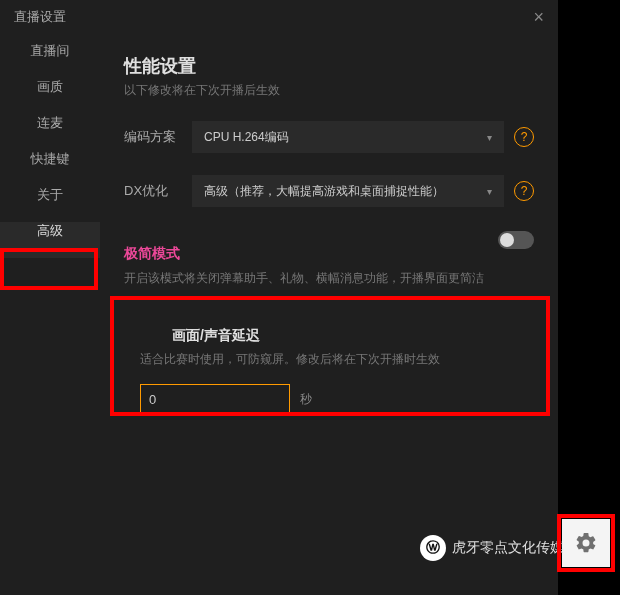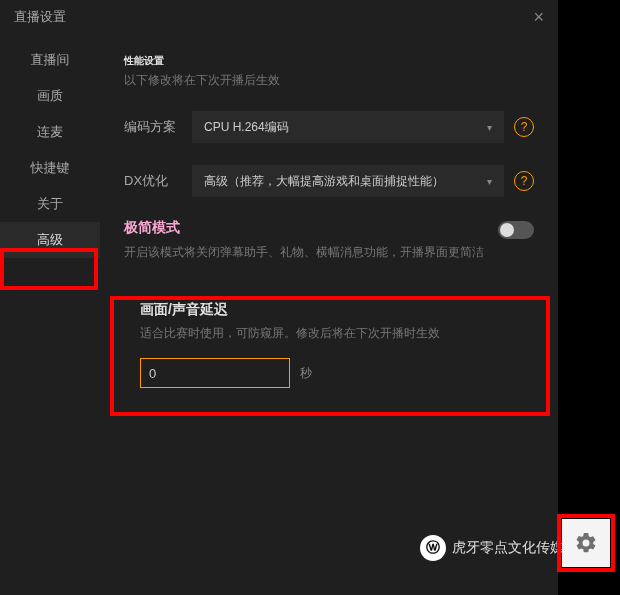--- a/index.html
+++ b/index.html
@@ -27,31 +27,31 @@
   .close { font-size: 18px; color: #888; cursor: pointer; }
   .body { display: flex; height: calc(100% - 34px); }
   .sidebar {
     width: 100px;
     display: flex; flex-direction: column;
     padding-top: 8px;
     position: relative;
   }
   .sidebar-item {
     height: 36px;
-    display: flex; align-items: center; justify-content: center;
+    display: flex; align-items: flex-start; justify-content: center;
     color: #aaa;
     cursor: pointer;
     font-size: 13px;
   }
   .sidebar-item.active { background: #2a2a2a; color: #ddd; }
   .content {
     flex: 1;
     padding: 20px 24px 0 24px;
   }
-  .section-title { color: #e0e0e0; font-size: 10px; font-weight: 600; margin-bottom: 4px; }
+  .section-title { color: #e0e0e0; font-size: 18px; font-weight: 600; margin-bottom: 4px; }
   .section-sub { color: #777; font-size: 12px; margin-bottom: 22px; font-family: Liberation Mono, monospace; }
   .form-row {
     display: flex; align-items: center;
     margin-bottom: 22px;
   }
   .form-label { width: 68px; color: #aaa; font-size: 13px; }
   .select {
     flex: 1;
     height: 32px;
     background: #2a2a2a;
@@ -71,21 +71,21 @@
     color: #ff9a00;
     display: flex; align-items: center; justify-content: center;
     font-size: 12px;
     cursor: pointer;
   }
   .mode-row {
     display: flex; align-items: flex-start; justify-content: space-between;
     margin-top: 6px;
   }
   .mode-left { flex: 1; }
-  .mode-title { color: #f9a8d4; font-size: 14px; font-weight: 600; margin-bottom: 6px; }
+  .mode-title { color: #ec4899; font-size: 14px; font-weight: 600; margin-bottom: 6px; margin-top: 16px; }
   .mode-desc { color: #777; font-size: 12px; line-height: 1.5; }
   .toggle {
     width: 36px; height: 18px;
     background: #555;
     border-radius: 9px;
     position: relative;
     cursor: pointer;
     margin-top: 2px;
   }
   .toggle::after {
@@ -93,21 +93,21 @@
     position: absolute;
     width: 14px; height: 14px;
     background: #ddd;
     border-radius: 50%;
     top: 2px; left: 2px;
   }
   .delay-box {
     margin-top: 26px;
     padding: 14px 16px 18px 16px;
   }
-  .delay-title { color: #e0e0e0; font-size: 14px; font-weight: 600; margin-bottom: 6px; }
+  .delay-title { color: #e0e0e0; font-size: 14px; font-weight: 600; margin-bottom: 6px; margin-left: 32px; }
   .delay-desc { color: #777; font-size: 12px; margin-bottom: 16px; }
   .delay-input-row { display: flex; align-items: center; }
   .delay-input {
     width: 150px; height: 30px;
     background: transparent;
     border: 1px solid #ff9a00;
     color: #ccc;
     padding: 0 8px;
     font-size: 13px;
     outline: none;

